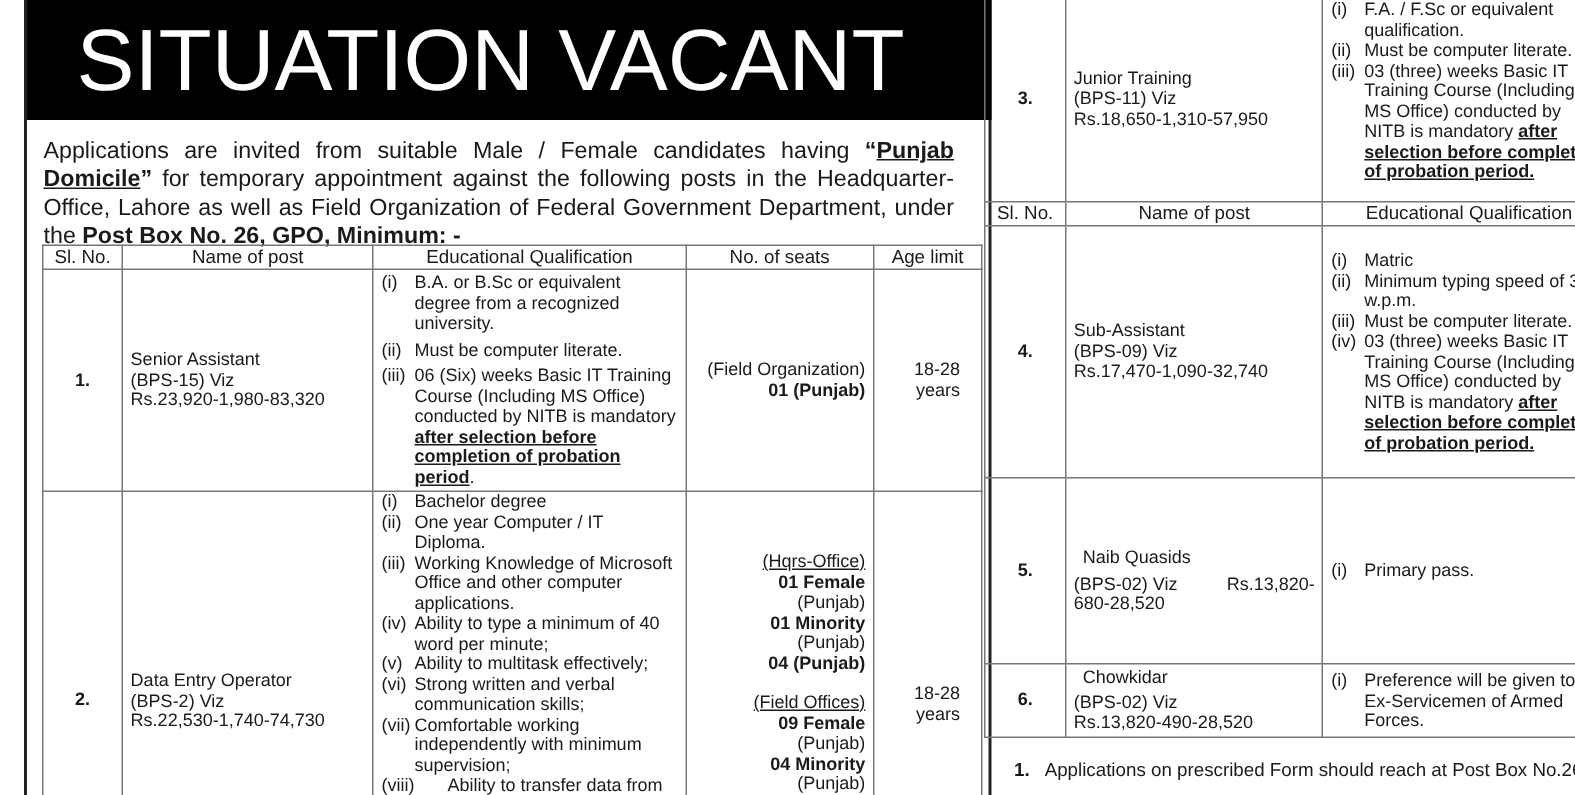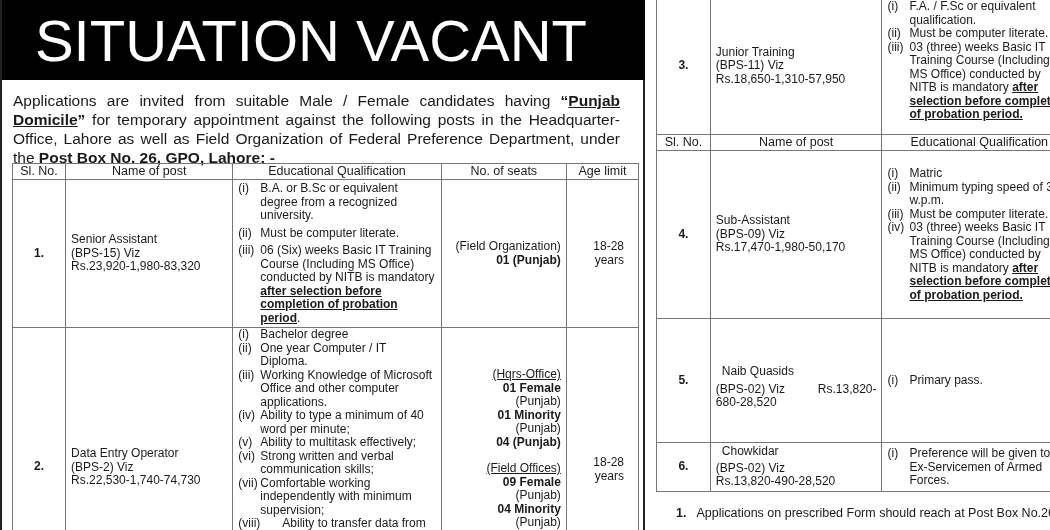--- a/index.html
+++ b/index.html
@@ -1,18 +1,18 @@
 <!DOCTYPE html>
 <html><head>
 <meta charset="utf-8">
 <style>
   html, body { margin:0; padding:0; }
   body { width:1050px; height:530px; overflow:hidden; background:#fff; position:relative;
          font-family:"Liberation Sans", sans-serif; color:#1a1a1a; }
-  .left-col { position:absolute; left:0; top:0; width:645px; height:530px; border-right:2px solid #222; box-sizing:border-box; border-left:2px solid #222;}
+  .left-col { position:absolute; left:16px; top:0; width:645px; height:530px; border-right:2px solid #222; box-sizing:border-box; border-left:2px solid #222;}
   .banner { position:absolute; left:0; top:0; width:643px; height:80px; background:#000; color:#fff;
             font-family:"Liberation Sans", sans-serif; font-size:58px; letter-spacing:0px;
             display:flex; align-items:center; justify-content:center; padding-right:25px; box-sizing:border-box; }
   .intro { position:absolute; left:11px; top:91px; width:607px; font-size:15.5px; line-height:19px; text-align:justify; text-align-last:left; }
   .intro b { font-weight:bold; }
   .intro .u { text-decoration:underline; }
   table { border-collapse:collapse; position:absolute; font-size:12px; line-height:13.5px; }
   td, th { border:1px solid #777; vertical-align:middle; padding:0 5px; }
   th { font-weight:normal; font-size:12.5px; height:15px; padding:0 4px; }
   .sl { text-align:center; font-weight:bold; }
@@ -28,21 +28,21 @@
   .notes { position:absolute; left:676px; top:506px; font-size:12.5px; white-space:nowrap; }
   .notes .num { font-weight:bold; margin-right:10px; }
 </style>
 </head>
 <body>
 
 <div class="left-col">
   <div class="banner">SITUATION VACANT</div>
 
   <div class="intro">
-    <span>Applications are invited from suitable Male / Female candidates having </span><b><span>“</span><span class="u">Punjab Domicile</span><span>”</span></b><span> for temporary appointment against the following posts in the Headquarter-Office, Lahore as well as Field Organization of Federal Preference Department, under the </span><b>Post Box No. 26, GPO, Lahore: -</b>
+    <span>Applications are invited from suitable Male / Female candidates having </span><b><span>“</span><span class="u">Punjab Domicile</span><span>”</span></b><span> for temporary appointment against the following posts in the Headquarter-Office, Lahore as well as Field Organization of Federal Government Department, under the </span><b>Post Box No. 26, GPO, Minimum: -</b>
   </div>
 
   <table style="left:10px; top:163px; width:627px;">
     <colgroup>
       <col style="width:53px">
         <col style="width:167px">
         <col style="width:208px">
         <col style="width:125px">
         <col style="width:72px">
     </colgroup>
@@ -182,21 +182,21 @@
     <tr>
       <th>Sl. No.</th>
       <th>Name of post</th>
       <th style="text-align:left; padding-left:28px;">Educational Qualification</th>
     </tr>
     <tr style="height:168px;">
       <td class="sl">4.</td>
       <td>
         <div>Sub-Assistant</div>
         <div>(BPS-09) Viz</div>
-        <div>Rs.17,470-1,980-50,170</div>
+        <div>Rs.17,470-1,090-32,740</div>
       </td>
       <td>
         <ul class="q">
           <li>
                 <span class="n">(i)</span>
                 <span class="t">Matric</span>
               </li>
           <li>
                 <span class="n">(ii)</span>
                 <span class="t">Minimum typing speed of 30 w.p.m.</span>

